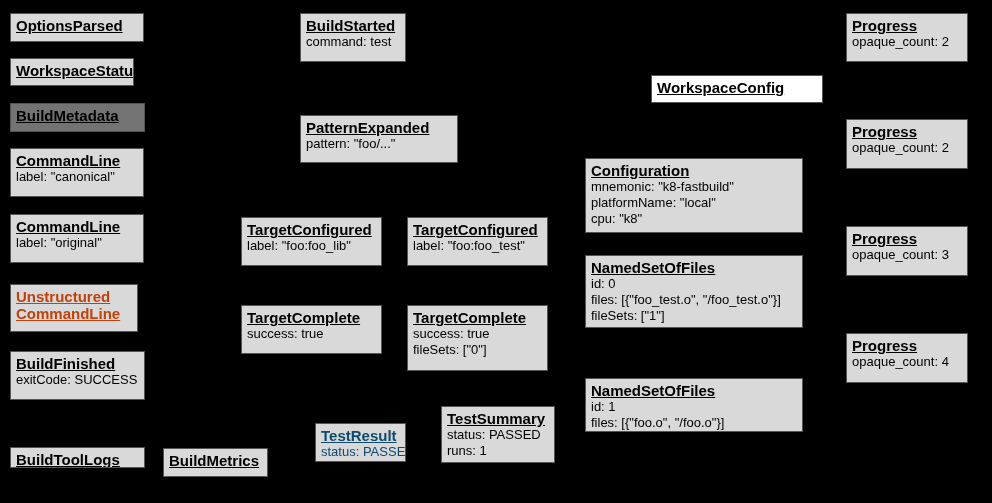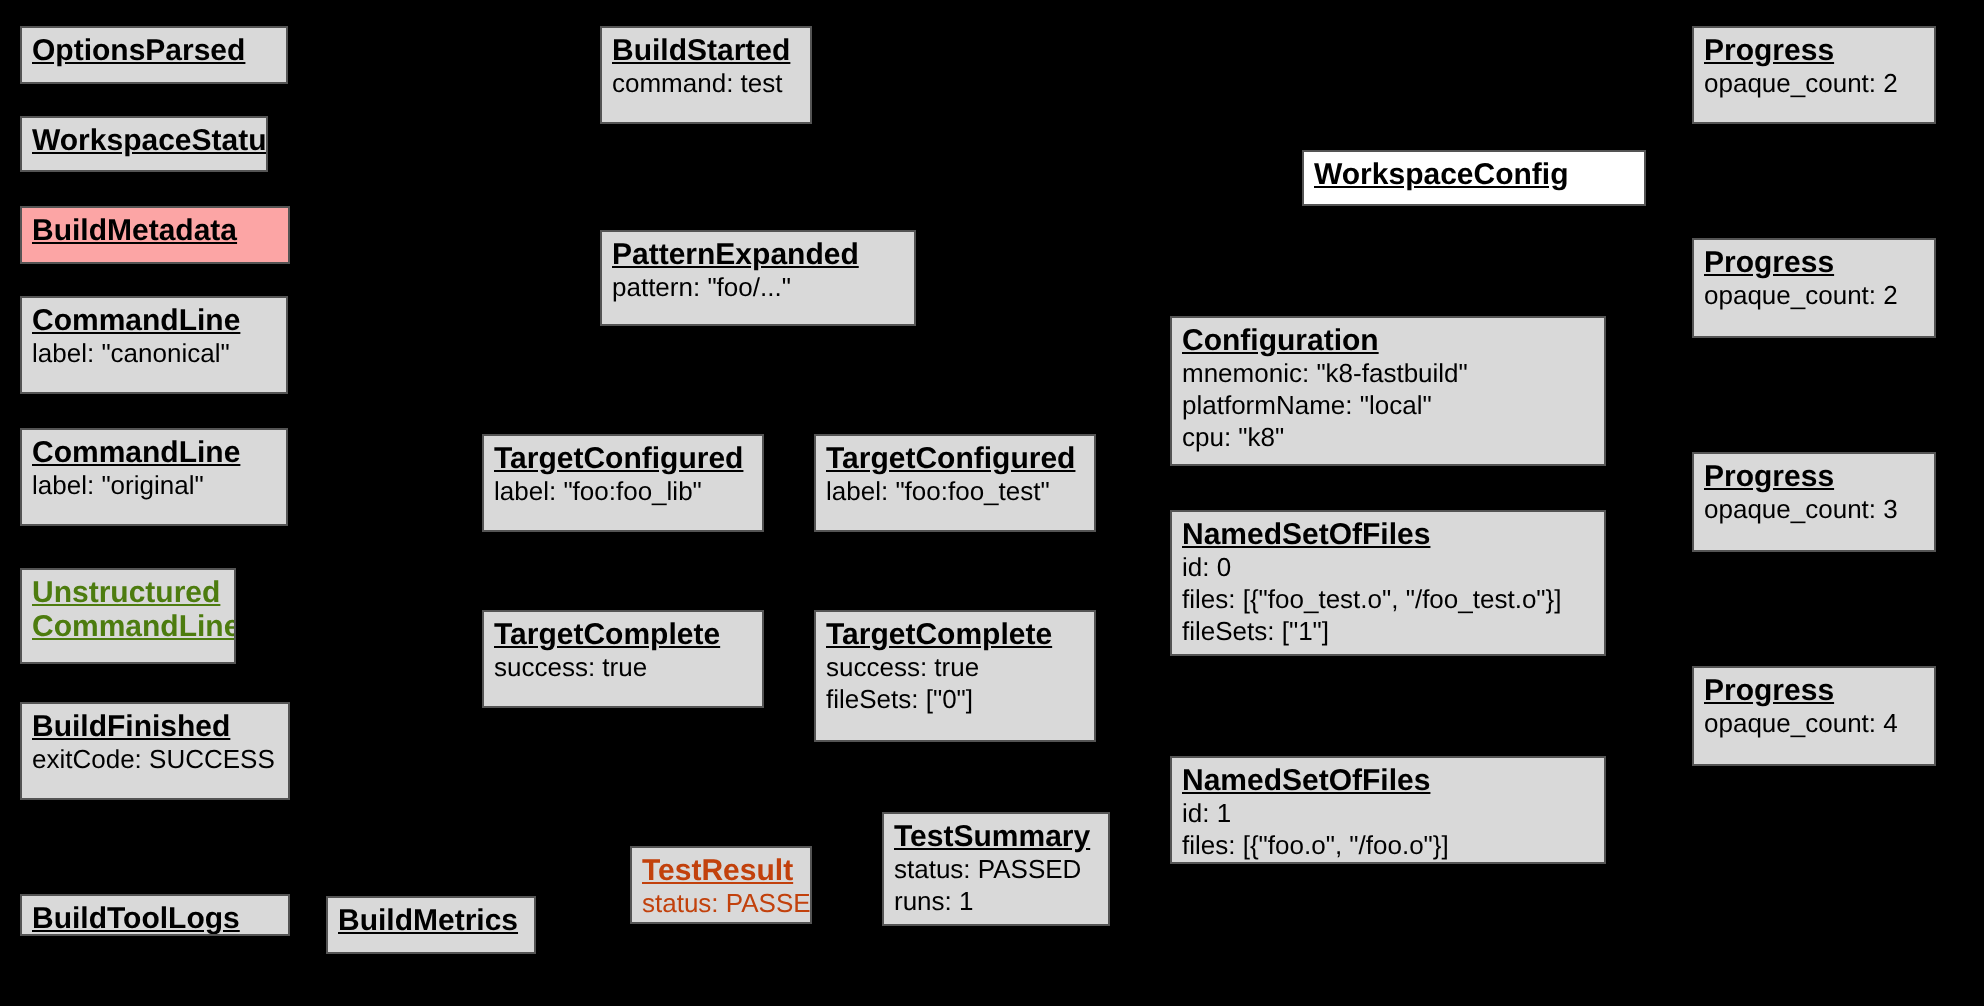--- a/index.html
+++ b/index.html
@@ -39,32 +39,32 @@
 </head>
 <body>
 
 <div id="canvas" style="background: rgb(0, 0, 0);">
     <div class="node" style="left: 10px; top: 13px; width: 134px; height: 29px; background: rgb(217, 217, 217); border-color: rgb(84, 84, 84); color: rgb(0, 0, 0);">
       <span class="node-title">OptionsParsed</span>
     </div>
     <div class="node" style="left: 10px; top: 58px; width: 124px; height: 28px; background: rgb(217, 217, 217); border-color: rgb(84, 84, 84); color: rgb(0, 0, 0);">
       <span class="node-title">WorkspaceStatus</span>
     </div>
-    <div class="node" style="left: 10px; top: 103px; width: 135px; height: 29px; background: #fca5a5; border-color: rgb(84, 84, 84); color: rgb(0, 0, 0); text-decoration: underline;">
+    <div class="node" style="left: 10px; top: 103px; width: 135px; height: 29px; background: #737373; border-color: rgb(84, 84, 84); color: rgb(0, 0, 0); text-decoration: underline;">
       <span class="node-title">BuildMetadata</span>
     </div>
     <div class="node" style="left: 10px; top: 148px; width: 134px; height: 49px; background: rgb(217, 217, 217); border-color: rgb(84, 84, 84); color: rgb(0, 0, 0);">
       <span class="node-title">CommandLine</span>
       <span class="node-field">label: "canonical"</span>
     </div>
     <div class="node" style="left: 10px; top: 214px; width: 134px; height: 49px; background: rgb(217, 217, 217); border-color: rgb(84, 84, 84); color: rgb(0, 0, 0);">
       <span class="node-title">CommandLine</span>
       <span class="node-field">label: "original"</span>
     </div>
-    <div class="node" style="left: 10px; top: 284px; width: 108px; height: 48px; background: rgb(217, 217, 217); border-color: rgb(84, 84, 84); color: #4d7c0f;">
+    <div class="node" style="left: 10px; top: 284px; width: 128px; height: 48px; background: rgb(217, 217, 217); border-color: rgb(84, 84, 84); color: #c2410c;">
       <span class="node-title">Unstructured</span>
       <span class="node-title">CommandLine</span>
     </div>
     <div class="node" style="left: 10px; top: 351px; width: 135px; height: 49px; background: rgb(217, 217, 217); border-color: rgb(84, 84, 84); color: rgb(0, 0, 0);">
       <span class="node-title">BuildFinished</span>
       <span class="node-field">exitCode: SUCCESS</span>
     </div>
     <div class="node" style="left: 10px; top: 447px; width: 135px; height: 21px; background: rgb(217, 217, 217); border-color: rgb(84, 84, 84); color: rgb(0, 0, 0);">
       <span class="node-title">BuildToolLogs</span>
     </div>
@@ -89,21 +89,21 @@
     </div>
     <div class="node" style="left: 241px; top: 305px; width: 141px; height: 49px; background: rgb(217, 217, 217); border-color: rgb(84, 84, 84); color: rgb(0, 0, 0);">
       <span class="node-title">TargetComplete</span>
       <span class="node-field">success: true</span>
     </div>
     <div class="node" style="left: 407px; top: 305px; width: 141px; height: 66px; background: rgb(217, 217, 217); border-color: rgb(84, 84, 84); color: rgb(0, 0, 0);">
       <span class="node-title">TargetComplete</span>
       <span class="node-field">success: true</span>
       <span class="node-field">fileSets: ["0"]</span>
     </div>
-    <div class="node" style="left: 315px; top: 423px; width: 91px; height: 39px; background: rgb(217, 217, 217); border-color: rgb(84, 84, 84); color: #c2410c;">
+    <div class="node" style="left: 315px; top: 423px; width: 91px; height: 39px; background: rgb(217, 217, 217); border-color: rgb(84, 84, 84); color: #0c4a6e;">
       <span class="node-title">TestResult</span>
       <span class="node-field">status: PASSED</span>
     </div>
     <div class="node" style="left: 441px; top: 406px; width: 114px; height: 57px; background: rgb(217, 217, 217); border-color: rgb(84, 84, 84); color: rgb(0, 0, 0);">
       <span class="node-title">TestSummary</span>
       <span class="node-field">status: PASSED</span>
       <span class="node-field">runs: 1</span>
     </div>
     <div class="node" style="left: 651px; top: 75px; width: 172px; height: 28px; background: #ffffff; border-color: rgb(84, 84, 84); color: rgb(0, 0, 0);">
       <span class="node-title">WorkspaceConfig</span>

